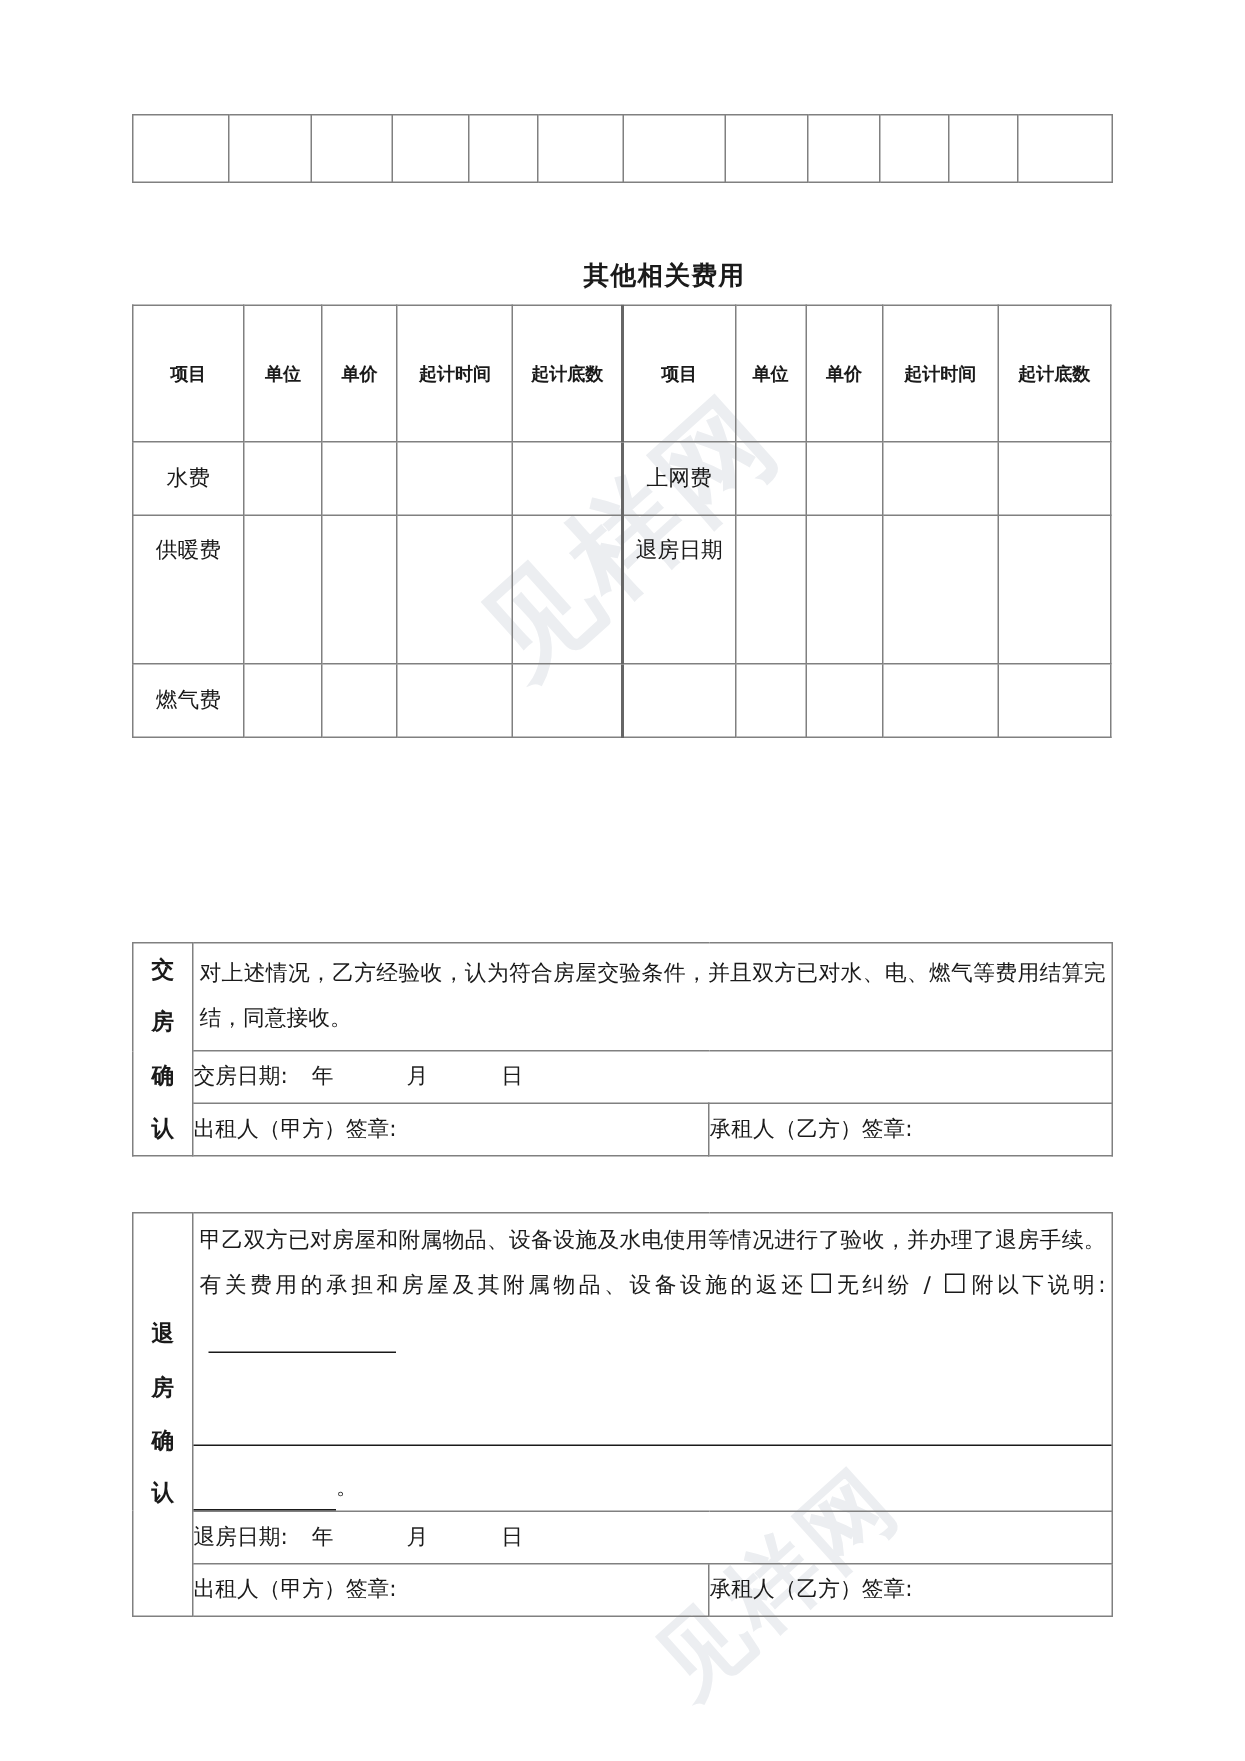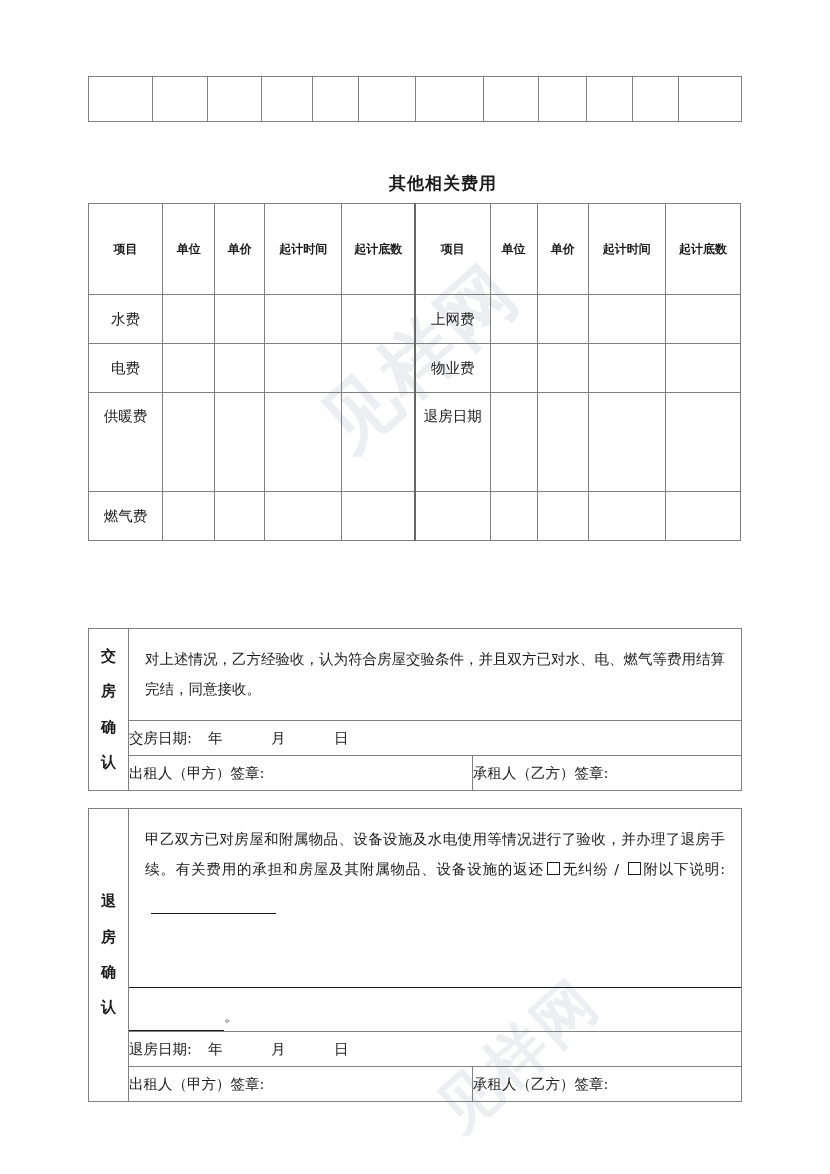--- a/index.html
+++ b/index.html
@@ -145,21 +145,21 @@
     padding: 8px 10px 8px 12px;
     text-align: justify;
     vertical-align: top;
   }
   td.rowline {
     padding: 9px 12px;
     height: 34px;
     vertical-align: middle;
   }
   .para {
-    margin: 16px;
+    margin: 4px;
     line-height: 2.05;
   }
   .date-line {
     display: flex;
     align-items: center;
   }
   .date-line .lbl { margin-right: 16px; }
   .date-line .ymd {
     letter-spacing: 22px;
   }
@@ -260,32 +260,20 @@
         <td class="item"></td>
         <td class="item"></td>
         <td class="item"></td>
         <td class="item thickleft">上网费</td>
         <td class="item"></td>
         <td class="item"></td>
         <td class="item"></td>
         <td class="item"></td>
       </tr>
 
-      <tr>
-        <td class="item">电费</td>
-        <td class="item"></td>
-        <td class="item"></td>
-        <td class="item"></td>
-        <td class="item"></td>
-        <td class="item thickleft">物业费</td>
-        <td class="item"></td>
-        <td class="item"></td>
-        <td class="item"></td>
-        <td class="item"></td>
-      </tr>
 
 
 
       <tr class="tall">
         <td class="item" style="vertical-align:top;padding-top:10px">供暖费</td>
         <td class="item"></td>
         <td class="item"></td>
         <td class="item"></td>
         <td class="item"></td>
         <td class="item thickleft wrap2" style="vertical-align:top;padding-top:10px">退房日期</td>

